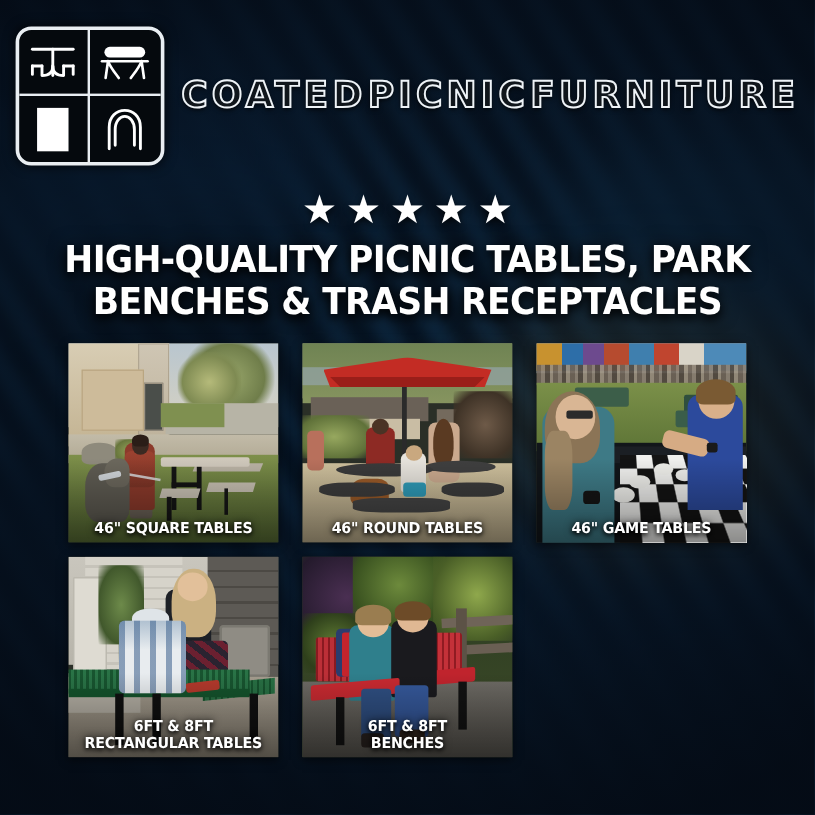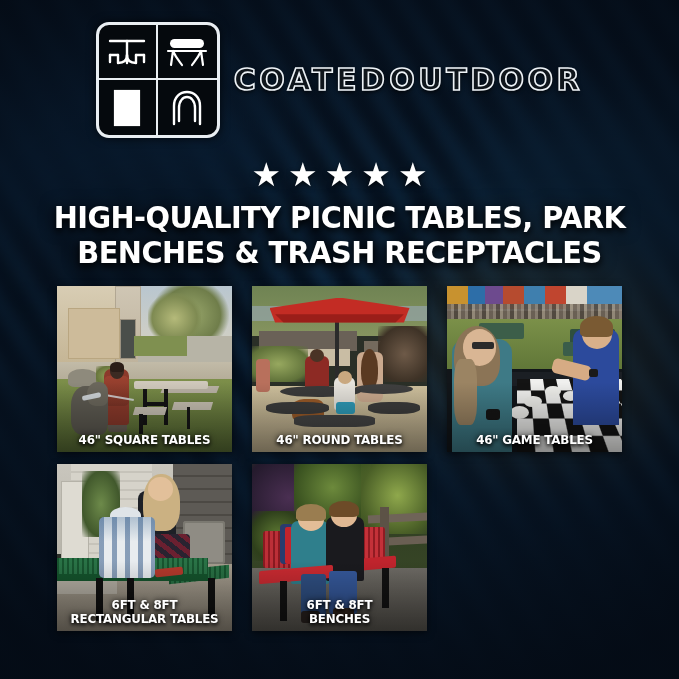--- a/index.html
+++ b/index.html
@@ -361,21 +361,22 @@
       </div>
       <div class="logo-cell">
         <svg width="40" height="40" viewBox="0 0 40 40" fill="none" stroke="#fff" stroke-width="2.4" stroke-linecap="round">
           <path d="M7 36 V18 C7 9 13 4 20 4 C27 4 33 9 33 18 V36"></path>
           <path d="M12 33 V20 C12 13 16 9 20 9 C24 9 28 13 28 20 V33"></path>
         </svg>
       </div>
     </div>
     <div class="wordmark">
       <div class="wm-line">COATED</div>
-      <div class="wm-line">OUTDOOR</div>
+      <div class="wm-line">PICNIC</div>
+      <div class="wm-line">FURNITURE</div>
     </div>
   </div>
 
   <div class="stars">
     <span class="star">★</span>
     <span class="star">★</span>
     <span class="star">★</span>
     <span class="star">★</span>
     <span class="star">★</span>
   </div>

